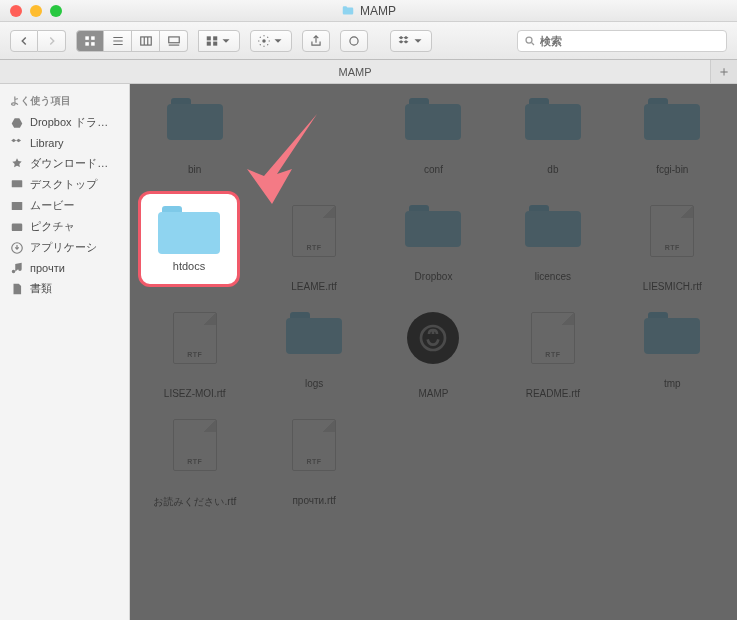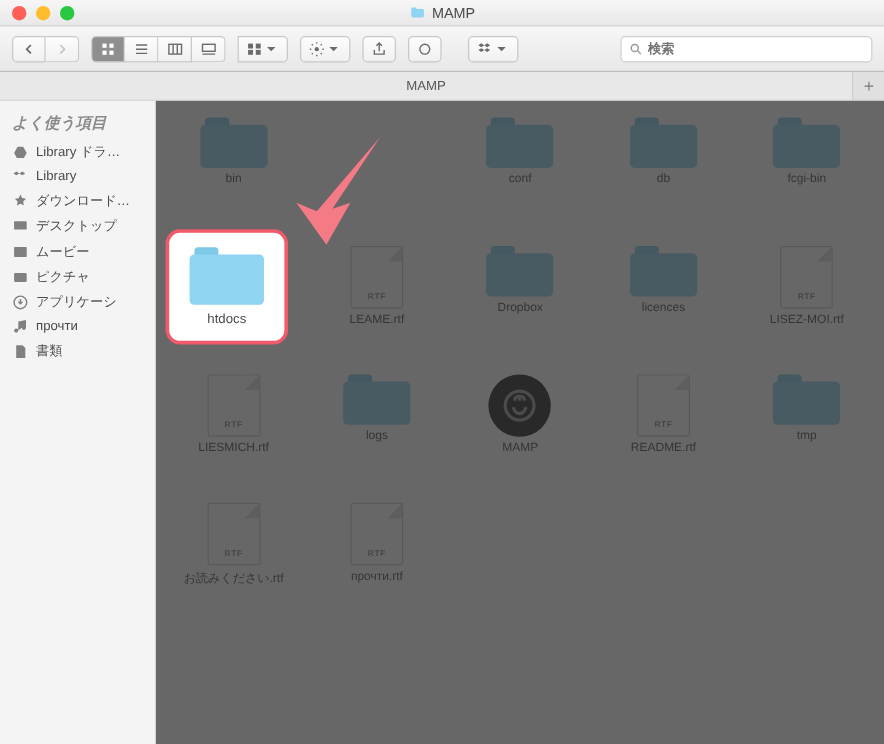--- a/index.html
+++ b/index.html
@@ -26,30 +26,30 @@
 .search input{border:none;outline:none;font-size:11px;flex:1;background:transparent;font-weight:bold;}
 
 
 .tabbar { height:24px; background:#e0e0e0; display:flex; border-bottom:1px solid #ccc; }
 .tab { flex:1; display:flex; align-items:center; justify-content:center; font-size:11px; color:#555; border-right:1px solid #ccc; background:#e8e8e8; }
 .tab-add { width:26px; display:flex; align-items:center; justify-content:center; font-size:14px; color:#777; }
 
 
 .main { display:flex; height:calc(620px - 22px - 38px - 24px); }
 .sidebar { width:130px; background:#f4f4f4; border-right:1px solid #d5d5d5; padding:6px 0; overflow:hidden; }
-.sb-head { font-size:13px; color:#8a8a8a; padding:4px 10px; font-weight:600;font-style:italic; }
+.sb-head { font-size:10px; color:#8a8a8a; padding:4px 10px; font-weight:600; }
 .sb-item { display:flex; align-items:center; gap:6px; font-size:11px; color:#4a4a4a; padding:3px 10px; white-space:nowrap; overflow:hidden; text-overflow:ellipsis; }
 .sb-item svg{width:14px;height:14px;flex-shrink:0;fill:#808080;}
 
 .content { flex:1; position:relative; background:#fff; }
 .content-inner { position:absolute; inset:0; background:#fff; }
 .grid { position:absolute; inset:0; display:grid; grid-template-columns:repeat(5,1fr); grid-auto-rows:105px; padding:10px 6px; gap:2px; }
 .overlay { position:absolute; inset:0; background:rgba(45,45,45,.72); pointer-events:none; }
 .item { display:flex; flex-direction:column; align-items:center; gap:4px; padding-top:4px; }
-.item-label{font-size:10px;color:#4a4a4a;}
+.item-label{font-size:10px;color:#4a4a4a;margin-top:20px;}
 .folder { width:56px; height:42px; position:relative; }
 .folder::before{content:"";position:absolute;top:0;left:4px;width:20px;height:8px;background:#7ec9e8;border-radius:3px 3px 0 0;}
 .folder::after{content:"";position:absolute;top:6px;left:0;right:0;bottom:0;background:#8fd4f0;border-radius:4px;}
 .doc { width:44px; height:52px; background:#fff; border:1px solid #ccc; position:relative; border-radius:2px; display:flex; align-items:flex-end; justify-content:center; }
 .doc::before{content:"";position:absolute;top:0;right:0;width:12px;height:12px;background:linear-gradient(135deg,#fff 48%,#ddd 50%);}
 .doc-ext{font-size:7px;color:#888;margin-bottom:5px;font-weight:600;letter-spacing:0.5px;}
 .appicon{width:52px;height:52px;border-radius:50%;background:#222;display:flex;align-items:center;justify-content:center;}
 .appicon svg{width:32px;height:32px;}
 
 
@@ -173,21 +173,21 @@
   <div class="tab-add">＋</div>
 </div>
 
 <div class="main">
   <div class="sidebar">
     <div class="sb-head">よく使う項目</div>
     <div class="sb-item">
         <svg viewBox="0 0 24 24">
           <path d="M8 4l8 0 5 9-4 7H7l-4-7z"></path>
         </svg>
-        <span>Library ドラ…</span>
+        <span>Dropbox ドラ…</span>
       </div>
     <div class="sb-item">
         <svg viewBox="0 0 24 24">
           <path d="M6 3l6 4-6 4-6-4zM18 3l6 4-6 4-6-4z" transform="scale(0.7) translate(3 4)"></path>
         </svg>
         <span>Library</span>
       </div>
     <div class="sb-item">
         <svg viewBox="0 0 24 24">
           <path d="M12 2l2.5 5 5.5.8-4 4 1 5.5L12 15l-5 2.5 1-5.5-4-4 5.5-.8z"></path>
@@ -271,27 +271,27 @@
             <div class="item-label">Dropbox</div>
           </div>
           <div class="item">
             <div class="folder"></div>
             <div class="item-label">licences</div>
           </div>
           <div class="item">
             <div class="doc">
               <div class="doc-ext">RTF</div>
             </div>
+            <div class="item-label">LIESMICH.rtf</div>
+          </div>
+          <div class="item">
+            <div class="doc">
+              <div class="doc-ext">RTF</div>
+            </div>
             <div class="item-label">LISEZ-MOI.rtf</div>
-          </div>
-          <div class="item">
-            <div class="doc">
-              <div class="doc-ext">RTF</div>
-            </div>
-            <div class="item-label">LIESMICH.rtf</div>
           </div>
           <div class="item">
             <div class="folder"></div>
             <div class="item-label">logs</div>
           </div>
           <div class="item">
             <div class="appicon">
               <svg viewBox="0 0 24 24" fill="none" stroke="#999" stroke-width="2">
                 <circle cx="12" cy="12" r="9"></circle>
                 <path d="M9 9c0-2 1-3 3-3s3 1 3 3M8 13c.5 2 2 4 4 4s3.5-2 4-4M12 6v3"></path>

